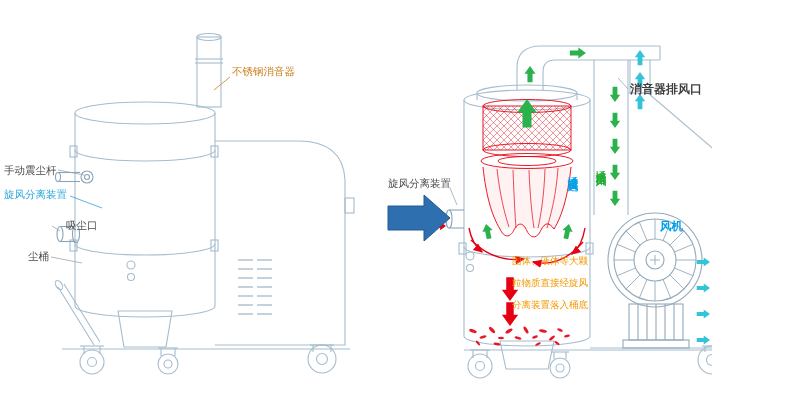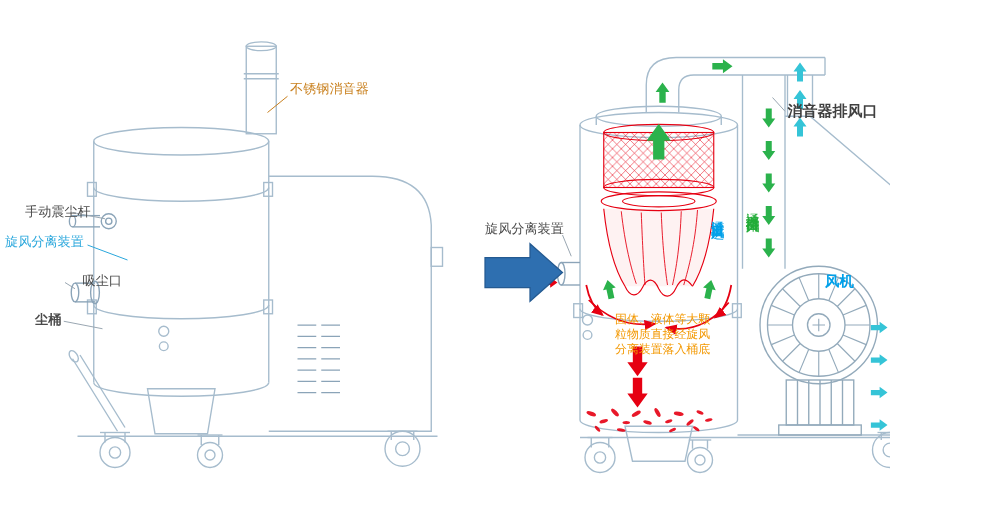--- a/index.html
+++ b/index.html
@@ -18,21 +18,21 @@
   #lbl-silencer{left:232px;top:66px;}
   #lbl-shake-rod{left:4px;top:165px;}
   #lbl-cyclone-left{left:4px;top:189px;}
   #lbl-suction{left:18px;top:220px;margin-left:48px;}
   #lbl-bucket{left:28px;top:251px;}
   #lbl-muffler-outlet{left:630px;top:83px;font-size:12px;font-weight:bold;}
   #lbl-cyclone-right{left:388px;top:178px;}
   #lbl-pipe-inlet{left:567px;top:167px;font-size:11px;}
   #lbl-muffler-path{left:595px;top:161px;font-size:11px;}
   #lbl-fan{left:628px;top:220px;font-size:11.5px;font-weight:bold;}
-  #lbl-particles-note{left:492px;top:250px;width:80px;font-size:9.5px;line-height:12px;}
+  #lbl-particles-note{left:512px;top:250px;width:80px;font-size:9.5px;line-height:22px;}
   #lbl-louver{left:733px;top:260px;font-size:13px;font-weight:bold;letter-spacing:2px;}
 </style>
 </head>
 <body>
 
 <div class="stage">
 
 <svg width="800" height="420" viewBox="0 0 800 420">
   <defs>
     <path id="arr" d="M0,0 L-6.5,9 L-3,9 L-3,19 L3,19 L3,9 L6.5,9 Z"></path>
@@ -264,24 +264,24 @@
     <path d="M58,170 L84,175" stroke="#9aa7b2"></path>
     <path d="M70,196 L102,208" stroke="#2aa7dc"></path>
     <path d="M52,226 L60,231" stroke="#9aa7b2"></path>
     <path d="M51,257 L82,263" stroke="#9aa7b2"></path>
     <path d="M628,89 L618,78" stroke="#9aa7b2"></path>
     <path d="M450,188 L457,205" stroke="#9aa7b2"></path>
   </g>
 </svg>
 
 <div class="lbl" id="lbl-silencer" style="color: rgb(201, 128, 30);">不锈钢消音器</div>
-<div class="lbl" id="lbl-shake-rod" style="color: rgb(74, 74, 74); margin-left: 16px;">手动震尘杆</div>
+<div class="lbl" id="lbl-shake-rod" style="color: rgb(74, 74, 74);">手动震尘杆</div>
 <div class="lbl" id="lbl-cyclone-left" style="color: rgb(42, 167, 220);">旋风分离装置</div>
 <div class="lbl" id="lbl-suction" style="color: rgb(74, 74, 74);">吸尘口</div>
-<div class="lbl" id="lbl-bucket" style="color: rgb(74, 74, 74); font-weight: bold;">尘桶</div>
+<div class="lbl" id="lbl-bucket" style="color: rgb(74, 74, 74);">尘桶</div>
 
 <div class="lbl" id="lbl-muffler-outlet" style="color: rgb(63, 63, 63);">消音器排风口</div>
 <div class="lbl" id="lbl-cyclone-right" style="color: rgb(74, 74, 74);">旋风分离装置</div>
 <div class="lbl vert" id="lbl-pipe-inlet" style="color: rgb(0, 160, 233);">通过管道进风口</div>
 <div class="lbl vert" id="lbl-muffler-path" style="color: rgb(34, 172, 56);">通过消音器排风口</div>
 <div class="lbl" id="lbl-fan" style="color: rgb(0, 160, 233); margin-left: 32px;">风机</div>
 <div class="lbl wrap" id="lbl-particles-note" style="color: rgb(243, 152, 0);">固体、液体等大颗粒物质直接经旋风分离装置落入桶底</div>
 <div class="lbl vert" id="lbl-louver" style="color: rgb(34, 172, 56);">百叶窗散热</div>
 
 </div>

